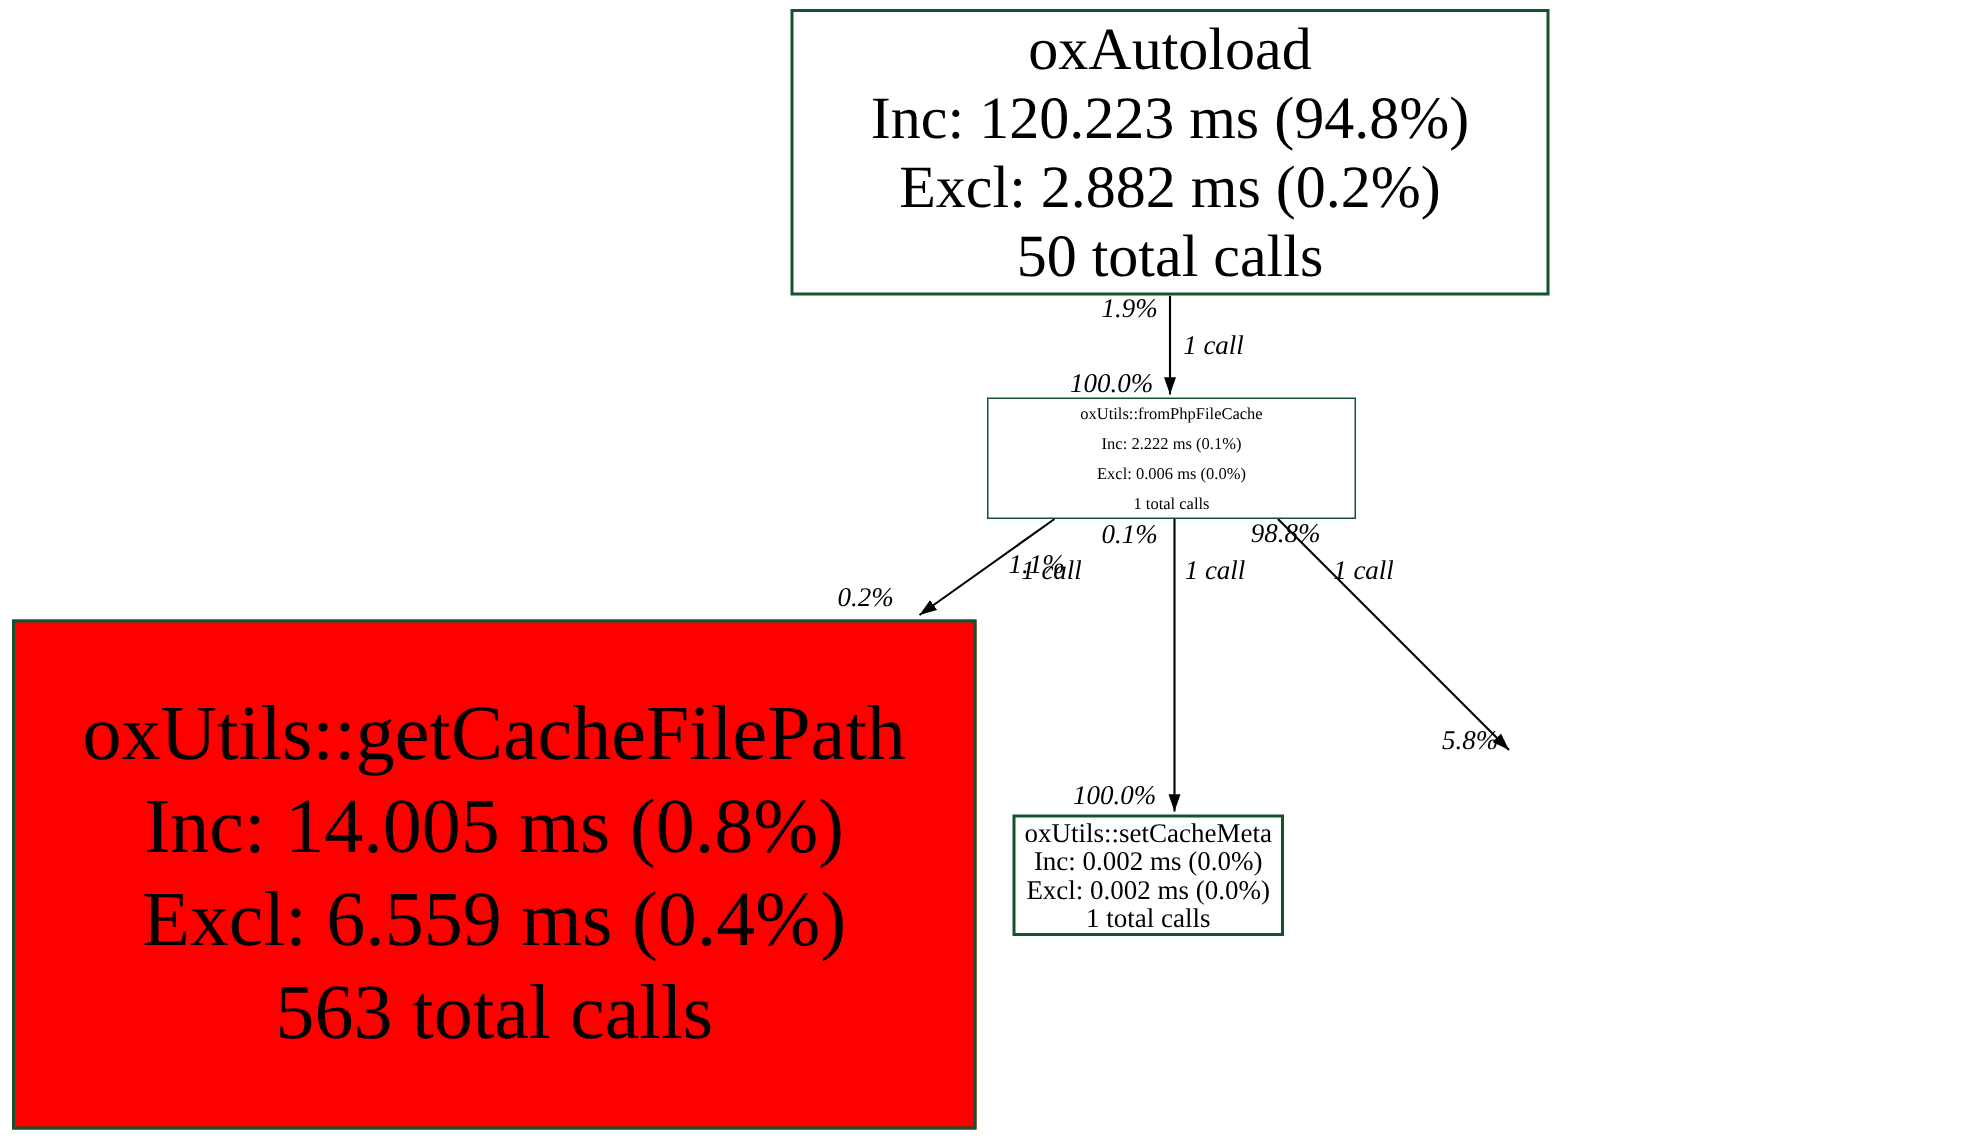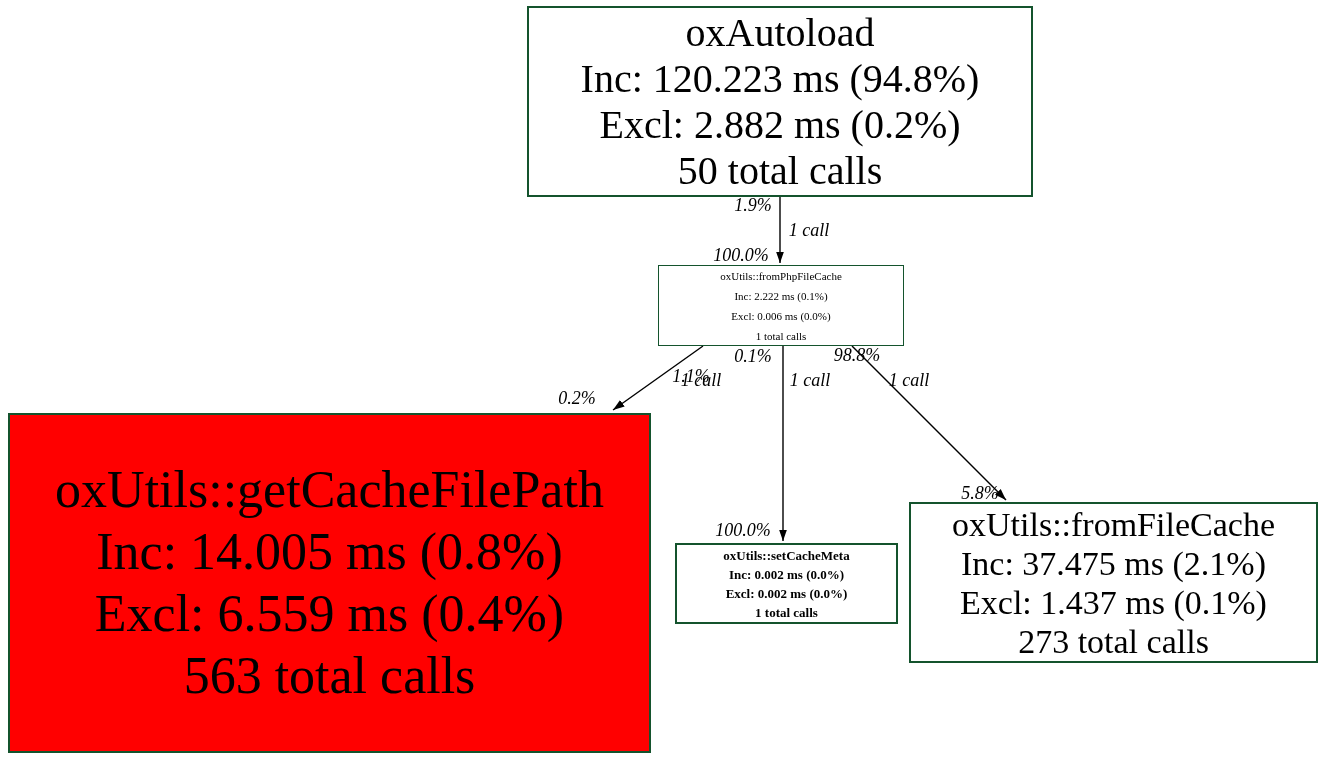--- a/index.html
+++ b/index.html
@@ -46,23 +46,23 @@
     border-width: 1px;
     font-size: 11px; line-height: 20px;
   }
   #node-get-cache-file-path {
     left: 8px; top: 413px; width: 643px; height: 340px;
     border-width: 2px;
     background: #ff0000;
     font-size: 52px; line-height: 62px;
   }
   #node-set-cache-meta {
-    left: 675px; top: 543px; width: 223px; height: 81px;
+    left: 675px; top: 543px; width: 181px; height: 81px;
     border-width: 2px;
-    font-size: 13px; line-height: 19px; font-weight: bold;
+    font-size: 18px; line-height: 19px;
   }
   #node-from-file-cache {
     left: 909px; top: 502px; width: 409px; height: 161px;
     border-width: 2px;
     font-size: 34px; line-height: 39px;
   }
 
   .edge-label {
     position: absolute;
     transform: translate(-50%, -50%);
@@ -110,26 +110,20 @@
     <div class="nline">563 total calls</div>
   </div>
 
   <div class="node" id="node-set-cache-meta">
     <div class="nline">oxUtils::setCacheMeta</div>
     <div class="nline">Inc: 0.002 ms (0.0%)</div>
     <div class="nline">Excl: 0.002 ms (0.0%)</div>
     <div class="nline">1 total calls</div>
   </div>
 
-  <div class="node" id="node-from-file-cache">
-    <div class="nline">oxUtils::fromFileCache</div>
-    <div class="nline">Inc: 37.475 ms (2.1%)</div>
-    <div class="nline">Excl: 1.437 ms (0.1%)</div>
-    <div class="nline">273 total calls</div>
-  </div>
 
   <div class="edge-label" style="left:753px; top:205px;">1.9%</div>
   <div class="edge-label" style="left:809px; top:230px;">1 call</div>
   <div class="edge-label" style="left:741px; top:255px;">100.0%</div>
 
   <div class="edge-label" style="left:691px; top:376px;">1.1%</div>
   <div class="edge-label" style="left:701px; top:380px;">1 call</div>
   <div class="edge-label" style="left:577px; top:398px;">0.2%</div>
 
   <div class="edge-label" style="left:753px; top:356px;">0.1%</div>

